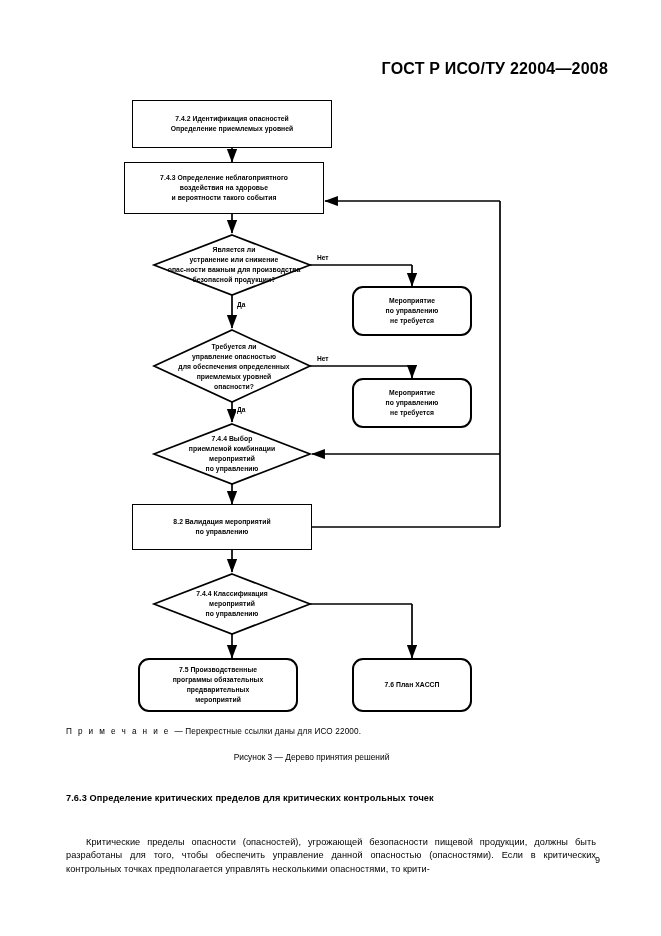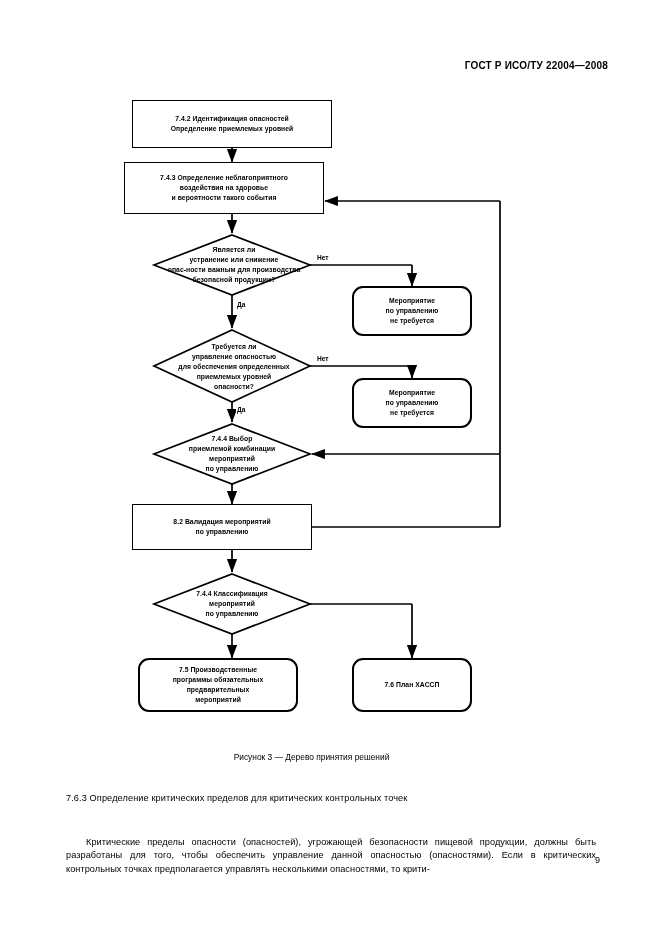--- a/index.html
+++ b/index.html
@@ -21,21 +21,21 @@
     width: 661px;
     height: 936px;
   }
   
   .doc-header {
     position: absolute;
     left: 0;
     top: 60px;
     width: 608px;
     text-align: right;
-    font-size: 10px;
+    font-size: 16px;
     font-weight: bold;
     letter-spacing: 0.2px;
   }
   
   .flowchart {
     position: absolute;
     left: 0;
     top: 88px;
     width: 661px;
     height: 640px;
@@ -96,21 +96,21 @@
     top: 752px;
     width: 623px;
     text-align: center;
     font-size: 8.4px;
   }
   .section-head {
     position: absolute;
     left: 66px;
     top: 793px;
     font-size: 9.2px;
-    font-weight: normal;
+    font-weight: bold;
     letter-spacing: 0.1px;
   }
   .body-text {
     position: absolute;
     left: 66px;
     top: 836px;
     width: 530px;
     font-size: 9.2px;
     line-height: 13.4px;
     text-align: justify;
@@ -247,20 +247,23 @@
       <span style="white-space:pre-line;">7.6 План ХАССП</span>
     </div>
 
     <div class="branch-label" style="left:316px; top:166px;">Нет</div>
     <div class="branch-label" style="left:236px; top:213px;">Да</div>
     <div class="branch-label" style="left:316px; top:267px;">Нет</div>
     <div class="branch-label" style="left:236px; top:318px;">Да</div>
 
   </div>
 
+  <div class="note-line">
+    <span class="note-spaced">П р и м е ч а н и е </span><span>— Перекрестные ссылки даны для ИСО 22000.</span>
+  </div>
 
   <div class="fig-caption">Рисунок 3 — Дерево принятия решений</div>
 
   <div class="section-head">7.6.3  Определение критических пределов для критических контрольных точек</div>
 
   <div class="body-text">Критические пределы опасности (опасностей), угрожающей безопасности пищевой продукции, должны быть разработаны для того, чтобы обеспечить управление данной опасностью (опасностями). Если в критических контрольных точках предполагается управлять несколькими опасностями, то крити-</div>
 
   <div class="page-number">9</div>
 
 </div>

